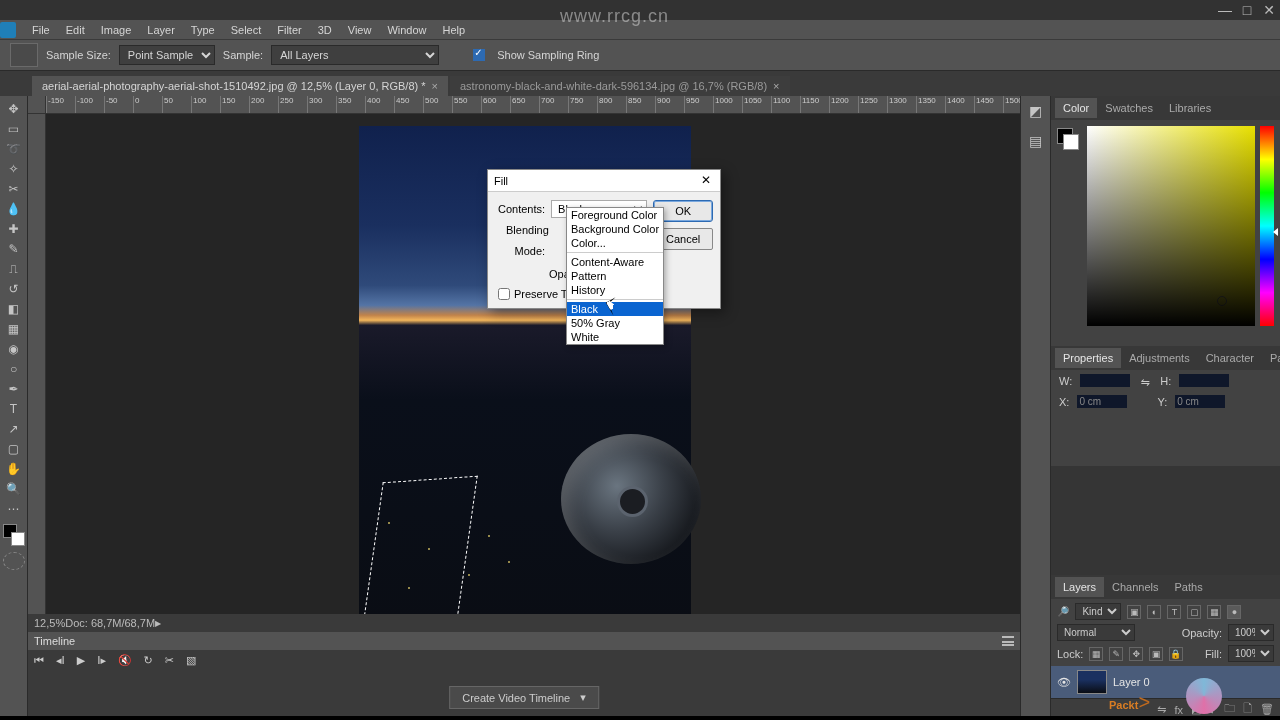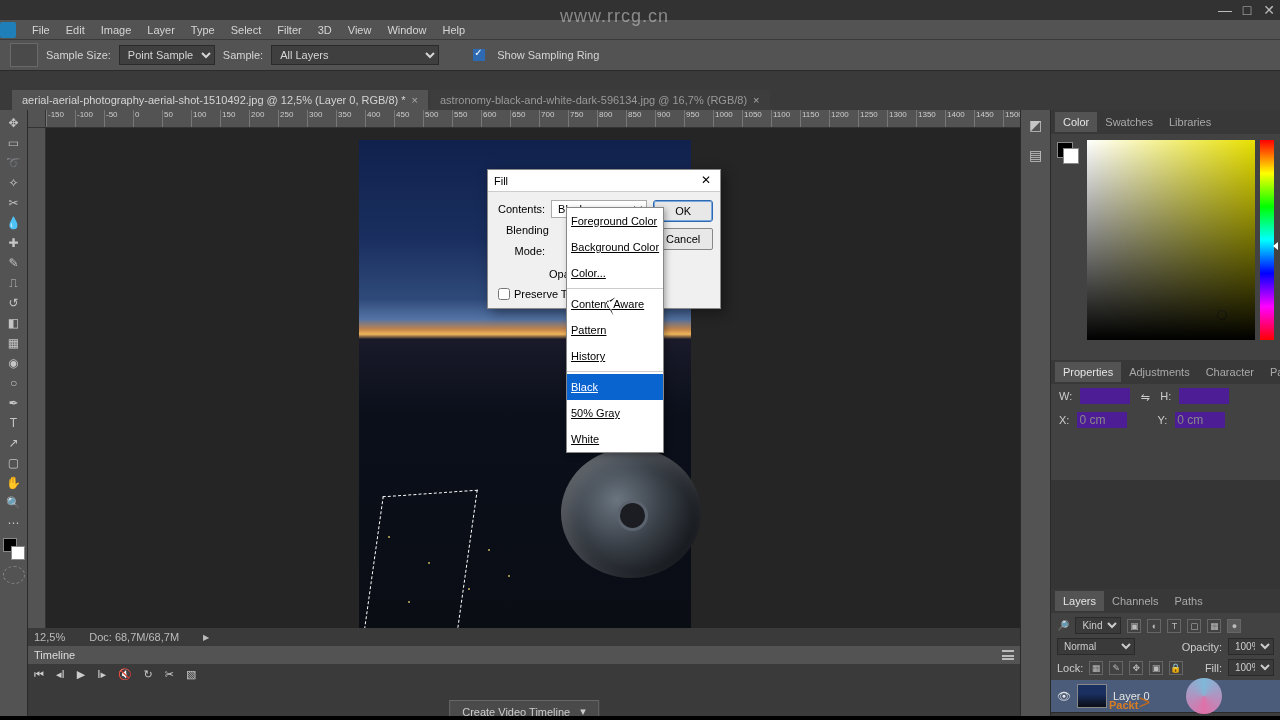--- a/index.html
+++ b/index.html
@@ -16,21 +16,21 @@
 
 
 .optbar { height: 32px; background: #535353; border-top: 1px solid #3a3a3a; display: flex; align-items: center; padding: 0 10px; gap: 8px; color: #d5d5d5; border-bottom: 1px solid #2a2a2a; }
 .optbar .icon { width: 28px; height: 24px; border: 1px solid #6a6a6a; background: #4a4a4a; }
 .optbar .lbl { color: #d5d5d5; }
 .optbar select, .optbar input[type=text] { background: #3f3f3f; color: #d5d5d5; border: 1px solid #2a2a2a; padding: 2px 4px; }
 .optbar .chk { width: 12px; height: 12px; background: #2d6ab2; display: inline-block; margin-right: 4px; position: relative; }
 .optbar .chk::after { content: "✓"; position: absolute; color: #fff; font-size: 10px; left: 1px; top: -2px; }
 
 
-.tabbar { height: 39px; background: #3a3a3a; display: flex; align-items: flex-end; padding-left: 12px; }
+.tabbar { height: 25px; background: #3a3a3a; display: flex; align-items: flex-end; padding-left: 32px; }
 .tab { background: #535353; color: #d5d5d5; padding: 4px 10px; margin-right: 2px; display: flex; align-items: center; gap: 6px; cursor: pointer; font-size: 10px; }
 .tab.inactive { background: #3d3d3d; color: #9a9a9a; }
 .tab .x { color: #aaa; font-size: 11px; }
 
 
 .main { display: flex; height: 624px; }
 .lefttools { width: 28px; background: #535353; display: flex; flex-direction: column; align-items: center; padding-top: 4px; gap: 2px; border-right: 1px solid #2a2a2a; }
 .lefttools .t { width: 22px; height: 18px; color: #c5c5c5; font-size: 12px; text-align: center; line-height: 18px; cursor: pointer; }
 .lefttools .swatch { width: 22px; height: 22px; position: relative; margin-top: 4px; }
 .lefttools .swatch .f { width: 14px; height: 14px; background: #000; border: 1px solid #888; position: absolute; top: 0; left: 0; }
@@ -45,21 +45,21 @@
 .ruler-h { position: absolute; top: 0; left: 18px; right: 0; height: 18px; background: #535353; color: #ccc; font-size: 9px; display: flex; overflow: hidden; border-bottom: 1px solid #333; }
 .ruler-h span { width: 29px; text-align: left; flex-shrink: 0; border-left: 1px solid #777; padding-left: 1px; font-size: 8px; }
 .ruler-v { position: absolute; top: 18px; left: 0; bottom: 0; width: 18px; background: #535353; border-right: 1px solid #333; }
 .rulercorner { position: absolute; top:0; left:0; width:18px; height:18px; background:#535353; border-right:1px solid #333; border-bottom:1px solid #333;}
 .image { position: absolute; top: 30px; left: 331px; width: 332px; height: 498px; background: linear-gradient(to bottom, #10214d 0%, #1a2f5f 20%, #2f4a7a 32%, #5474a5 36%, #c1834a 38%, #f2b55b 39%, #1a1a2a 40%, #0a0f1a 55%, #0a0d14 100%); }
 .engine { position:absolute; right:-10px; bottom:60px; width:140px; height:130px; border-radius:50%; background: radial-gradient(circle at 40% 40%, #6a7580 0%, #3a4048 40%, #1a1d22 70%, #0a0c10 100%); box-shadow: inset 8px 8px 18px rgba(255,255,255,0.2);}
 .engine::before{content:"";position:absolute;left:40%;top:40%;width:25px;height:25px;border-radius:50%;background:#1b1d22;border:3px solid #5b636e;}
 .citylights { position:absolute; left:10px; bottom:10px; width:200px; height:130px; background-image: radial-gradient(1px 1px at 10% 30%, #f8e070 50%, transparent), radial-gradient(1px 1px at 30% 50%, #f8e070 50%, transparent), radial-gradient(1px 1px at 50% 70%, #f8e070 50%, transparent), radial-gradient(1px 1px at 70% 60%, #f8e070 50%, transparent), radial-gradient(1px 1px at 20% 80%, #f8e070 50%, transparent), radial-gradient(1px 1px at 60% 40%, #f8e070 50%, transparent);}
 .selection { position:absolute; left:13px; bottom:-8px; width:95px; height:153px; border:1px dashed #fff; transform: skew(-8deg,-4deg); pointer-events:none;}
 
-.statusbar { position: absolute; bottom: 88px; left: 0; right: 0; height: 18px; background: #3a3a3a; color: #bbb; display: flex; align-items: center; padding-left: 6px; gap: 24px; font-size: 10px; }
+.statusbar { position: absolute; bottom: 88px; left: 0; right: 0; height: 18px; background: #3a3a3a; color: #bbb; display: flex; align-items: center; padding-left: 6px; font-size: 10px; }
 .timeline-hdr { position:absolute; bottom:70px; left:0; right:0; height:18px; background:#535353; color:#ddd; padding-left:6px; display:flex; align-items:center; justify-content:space-between;gap:17px;}
 .timeline-hdr .menuico{ width:12px; height:10px; margin-right:6px; border-top:2px solid #bbb; border-bottom:2px solid #bbb; position:relative;}
 .timeline-hdr .menuico::after{content:"";position:absolute;top:3px;left:0;right:0;border-top:2px solid #bbb;}
 .timeline-body { position:absolute; bottom:0; left:0; right:0; height:70px; background:#3a3a3a; }
 .transport { position:absolute; top:4px; left:6px; display:flex; gap:12px; color:#ccc; font-size:11px;}
 .transport span{cursor:pointer;}
 .createvid { position:absolute; top:36px; left:50%; transform:translateX(-50%); color:#ccc; background:#4a4a4a; padding:4px 12px; border:1px solid #666; display:flex; align-items:center; gap:4px;}
 .createvid::after{content:"▾"; margin-left:6px;}
 
 
@@ -73,21 +73,21 @@
 .cp-swatch .b{ width:16px; height:16px; background:#fff; border:1px solid #888; position:absolute; bottom:0; right:0;}
 .cp-field { position:absolute; top:6px; left:36px; width:168px; height:200px; background: linear-gradient(to right, #fff 0%, #e8e000 100%); }
 .cp-field::after{content:"";position:absolute;inset:0;background:linear-gradient(to top, #000 0%, transparent 100%);}
 .cp-pick { position:absolute; right:28px; bottom:20px; width:10px; height:10px; border:1px solid #888; border-radius:50%;}
 .cp-hue { position:absolute; top:6px; right:6px; width:14px; height:200px; background: linear-gradient(to bottom, #f00,#ff0,#0f0,#0ff,#00f,#f0f,#f00);}
 .cp-hue-pick{position:absolute; top:48%; right:2px; width:0;height:0;border-top:4px solid transparent;border-bottom:4px solid transparent;border-right:5px solid #fff;}
 
 .proppanel { height: 96px; background: #424242; }
 .proprow { display:flex; align-items:center; gap:8px; padding:4px 8px; color:#ccc;}
 .proprow .icon { width:18px; height:14px; background:#666; border:1px solid #888;}
-.proprow input { width:50px; background:#4c1d95; border:none; color:#888; padding:1px 2px; font-size:12px;}
+.proprow input { width:50px; background:#0f172a; border:none; color:#888; padding:1px 2px; font-size:10px;}
 .proprow .link{ width:14px; height:10px; text-align:center;}
 .layerspanel { flex: 1; background: #424242; display:flex; flex-direction:column; }
 .layerctrl { padding:4px 6px; display:flex; flex-direction:column; gap:4px; color:#ccc;}
 .lcrow { display:flex; align-items:center; gap:6px;}
 .lcrow select, .lcrow input{ background:#3a3a3a; border:1px solid #2a2a2a; color:#ccc; font-size:10px; padding:1px 2px;}
 .lcrow .mini{ width:14px;height:14px; border:1px solid #666; font-size:9px; text-align:center; line-height:12px; color:#bbb;}
 .layerlist { flex:1; background:#3a3a3a;}
 .layer { display:flex; align-items:center; gap:6px; padding:4px 6px; background:#4a5c7a; color:#e5e5e5;}
 .layer .eye{width:14px;text-align:center;}
 .layer .thumb{width:30px;height:24px;background:linear-gradient(to bottom,#1a3060 40%,#0a0d14 100%);border:1px solid #888;}
@@ -106,21 +106,21 @@
 .dlg-chk { display:flex; align-items:center; gap:4px; }
 .dlg-chk input{width:12px;height:12px;}
 .dlg-btns { display: flex; flex-direction: column; gap: 6px; }
 .dlg-btns button { padding: 4px 4px; background: #e8e8e8; border: 1px solid #888; cursor: pointer; border-radius: 2px; }
 .dlg-btns button.primary { border:1px solid #2d6ab2; box-shadow:0 0 0 1px #7aa8de inset; border-radius:3px;}
 .opacityrow{display:flex;align-items:center;gap:4px;justify-content:flex-end;}
 .opacityrow input{width:40px;border:1px solid #aaa;padding:1px 2px;}
 
 
 .dropdown { position: absolute; top: 207px; left: 566px; width: 98px; background: #fff; border: 1px solid #888; z-index: 200; font-size: 11px; box-shadow:2px 2px 6px rgba(0,0,0,0.3);}
-.dropdown .opt { padding: 7px 4px; cursor: pointer; white-space: nowrap; text-decoration: underline; }
+.dropdown .opt { padding: 1px 4px; cursor: pointer; white-space: nowrap; }
 .dropdown .opt.sel { background: #0a64d0; color: #fff; }
 .dropdown .sep { height: 1px; background: #ccc; margin: 2px 0; }
 
 
 .watermark { position: absolute; top: 6px; left: 560px; color: #ddd; font-size: 18px; opacity: .5; font-family: Arial; pointer-events:none; letter-spacing:1px;}
 .packt { position:absolute; right:130px; bottom:6px; font-size:20px; color:#bf6a1f; font-weight:400; font-style:italic;}
 .packt b{color:#d97d24;font-weight:bold;font-style:normal;}
 .pinkshape { position:absolute; right:58px; bottom:6px; width:36px; height:36px; border-radius:50%; background: conic-gradient(#7fb8d8,#e070a8,#7fb8d8);}
 .cursorptr { position:absolute; top:299px; left:609px; width:0;height:0; border-left:2px solid #000; border-top:2px solid #000; border-right:9px solid transparent; border-bottom:13px solid transparent; transform:rotate(-30deg); z-index:300; pointer-events:none;}
 .cursorptr::after{content:"";position:absolute;left:-2px;top:-2px;width:9px;height:13px;background:linear-gradient(135deg,#fff 50%,transparent 50%);clip-path:polygon(0 0,45% 0,100% 100%,0 60%);}

